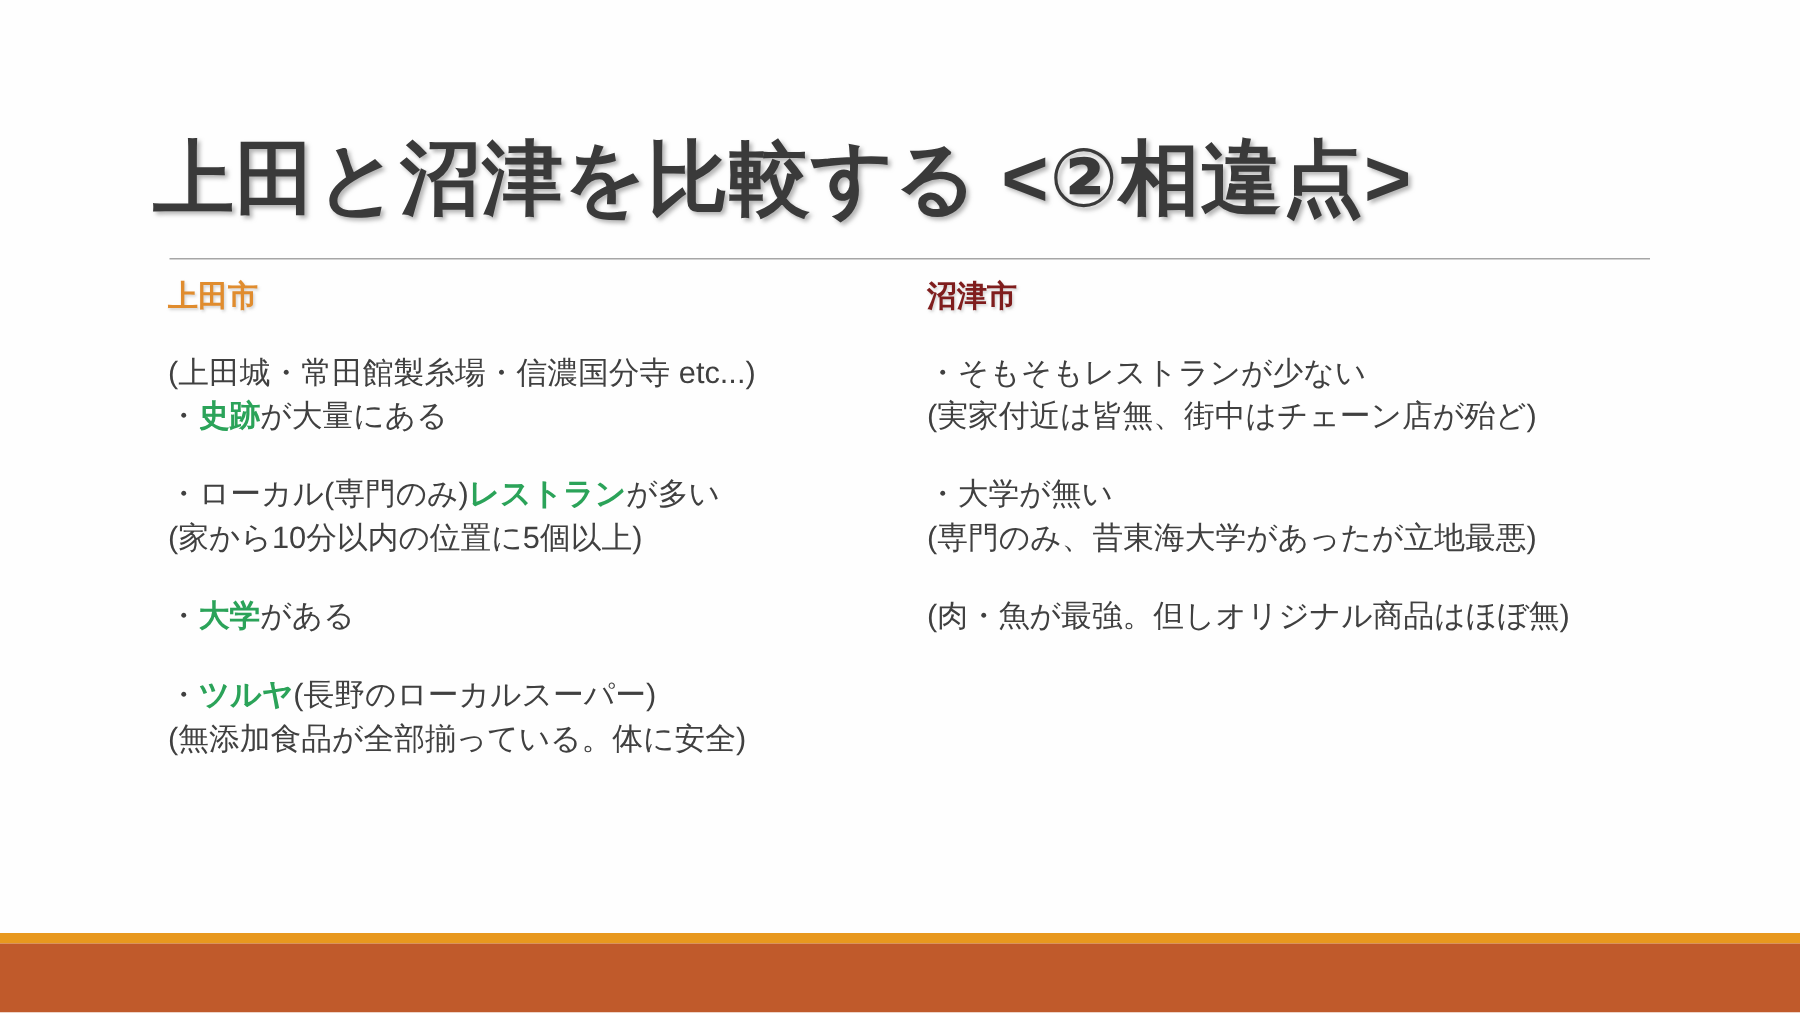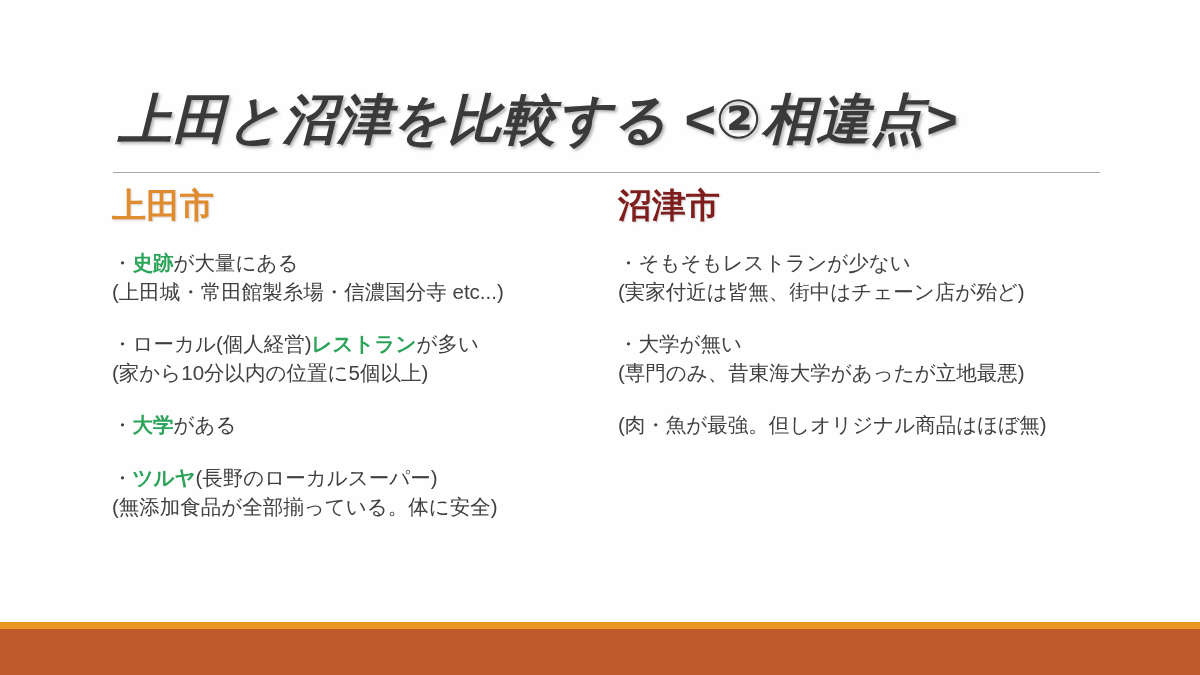--- a/index.html
+++ b/index.html
@@ -20,31 +20,30 @@
   
   .slide {
     position:absolute;
     inset:0;
     background:#FEFEFE;
   }
 
   
   .slide-title {
     position:absolute;
-    left:118px;
+    left:102px;
     top:89px;
     width:1000px;
     font-size:54px;
     font-weight:bold;
     letter-spacing:0.5px;
     color:#3A3A3A;
     line-height:1.12;
     text-shadow:2px 2px 3px rgba(120,120,120,0.55);
     white-space:nowrap;
-    font-style:italic;
   }
 
   .title-divider {
     position:absolute;
     left:113px;
     top:172px;
     width:987px;
     height:1px;
     background:#A6A6A6;
   }
@@ -60,21 +59,21 @@
 
   .column {
     position:absolute;
     top:0;
     width:500px;
   }
   .column.left  { left:112px; }
   .column.right { left:618px; }
 
   .col-heading {
-    font-size:34px;
+    font-size:20px;
     font-weight:bold;
     line-height:1.0;
     margin-bottom:0;
     white-space:nowrap;
     text-shadow:1px 1px 2px rgba(160,160,160,0.45);
   }
   .col-heading.ueda    { color:#E08C2E; }
   .col-heading.numazu  { color:#7f1d1d; }
 
   .bullet-list {
@@ -122,25 +121,25 @@
 
   <div class="title-divider"></div>
 
   <div class="columns">
 
     <div class="column left">
       <div class="col-heading ueda">上田市</div>
 
       <ul class="bullet-list">
         <li class="bullet-item">
+          <span class="bullet-line">(上田城・常田館製糸場・信濃国分寺 etc...)</span>
           <span class="bullet-line"><span>・</span><span class="hl">史跡</span><span>が大量にある</span></span>
-          <span class="bullet-line">(上田城・常田館製糸場・信濃国分寺 etc...)</span>
         </li>
         <li class="bullet-item">
-          <span class="bullet-line"><span>・ローカル(個人経営)</span><span class="hl">レストラン</span><span>が多い</span></span>
+          <span class="bullet-line"><span>・ローカル(専門のみ)</span><span class="hl">レストラン</span><span>が多い</span></span>
           <span class="bullet-line">(家から10分以内の位置に5個以上)</span>
         </li>
         <li class="bullet-item">
           <span class="bullet-line"><span>・</span><span class="hl">大学</span><span>がある</span></span>
         </li>
         <li class="bullet-item">
           <span class="bullet-line"><span>・</span><span class="hl">ツルヤ</span><span>(長野のローカルスーパー)</span></span>
           <span class="bullet-line">(無添加食品が全部揃っている。体に安全)</span>
         </li>
       </ul>

